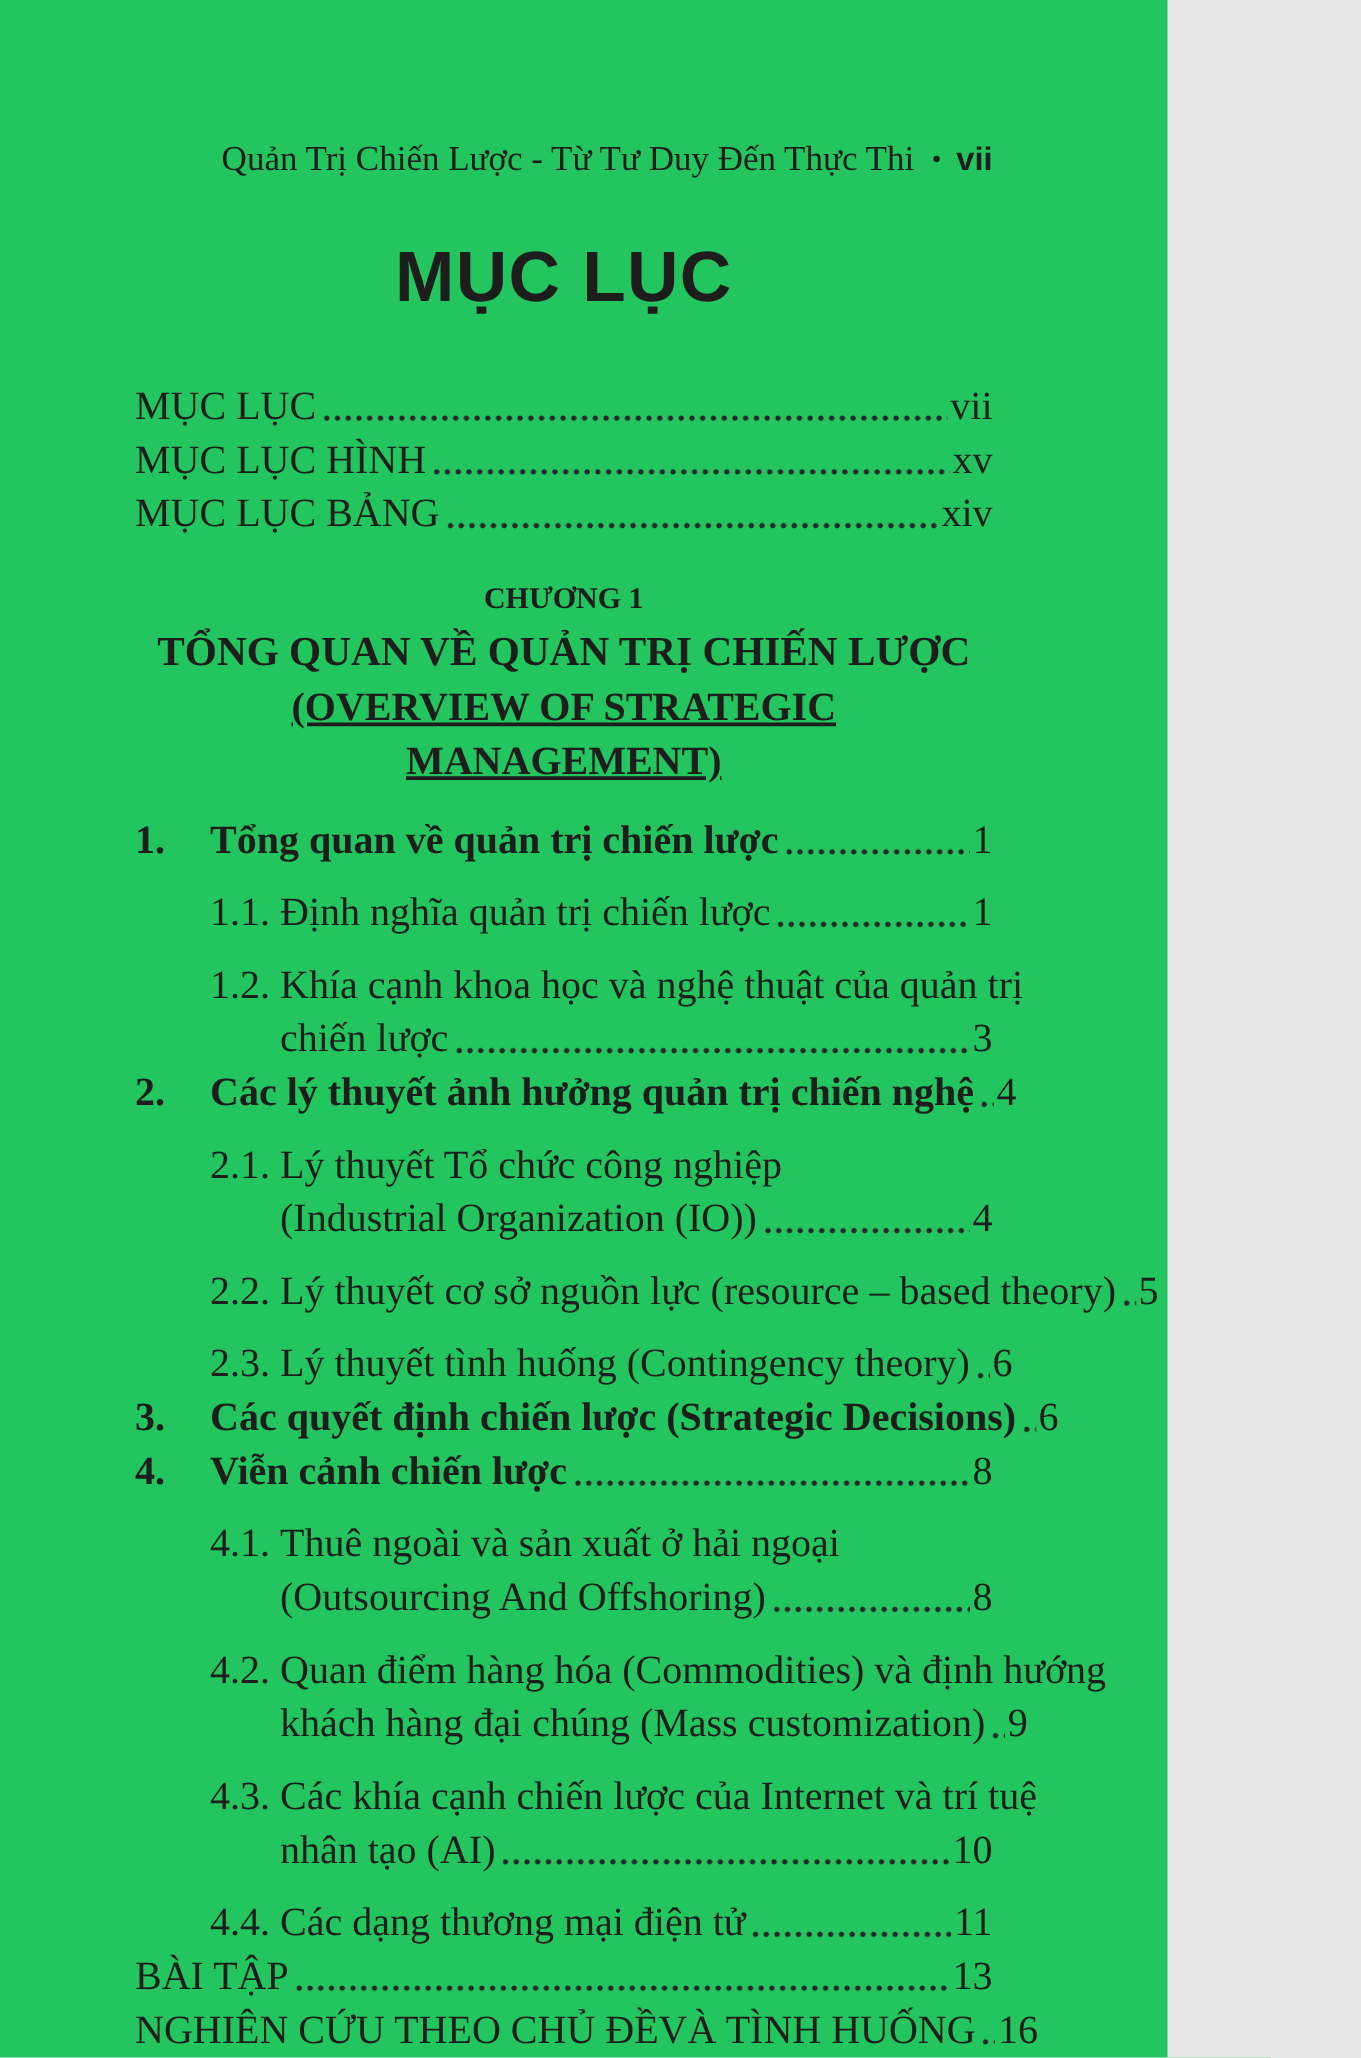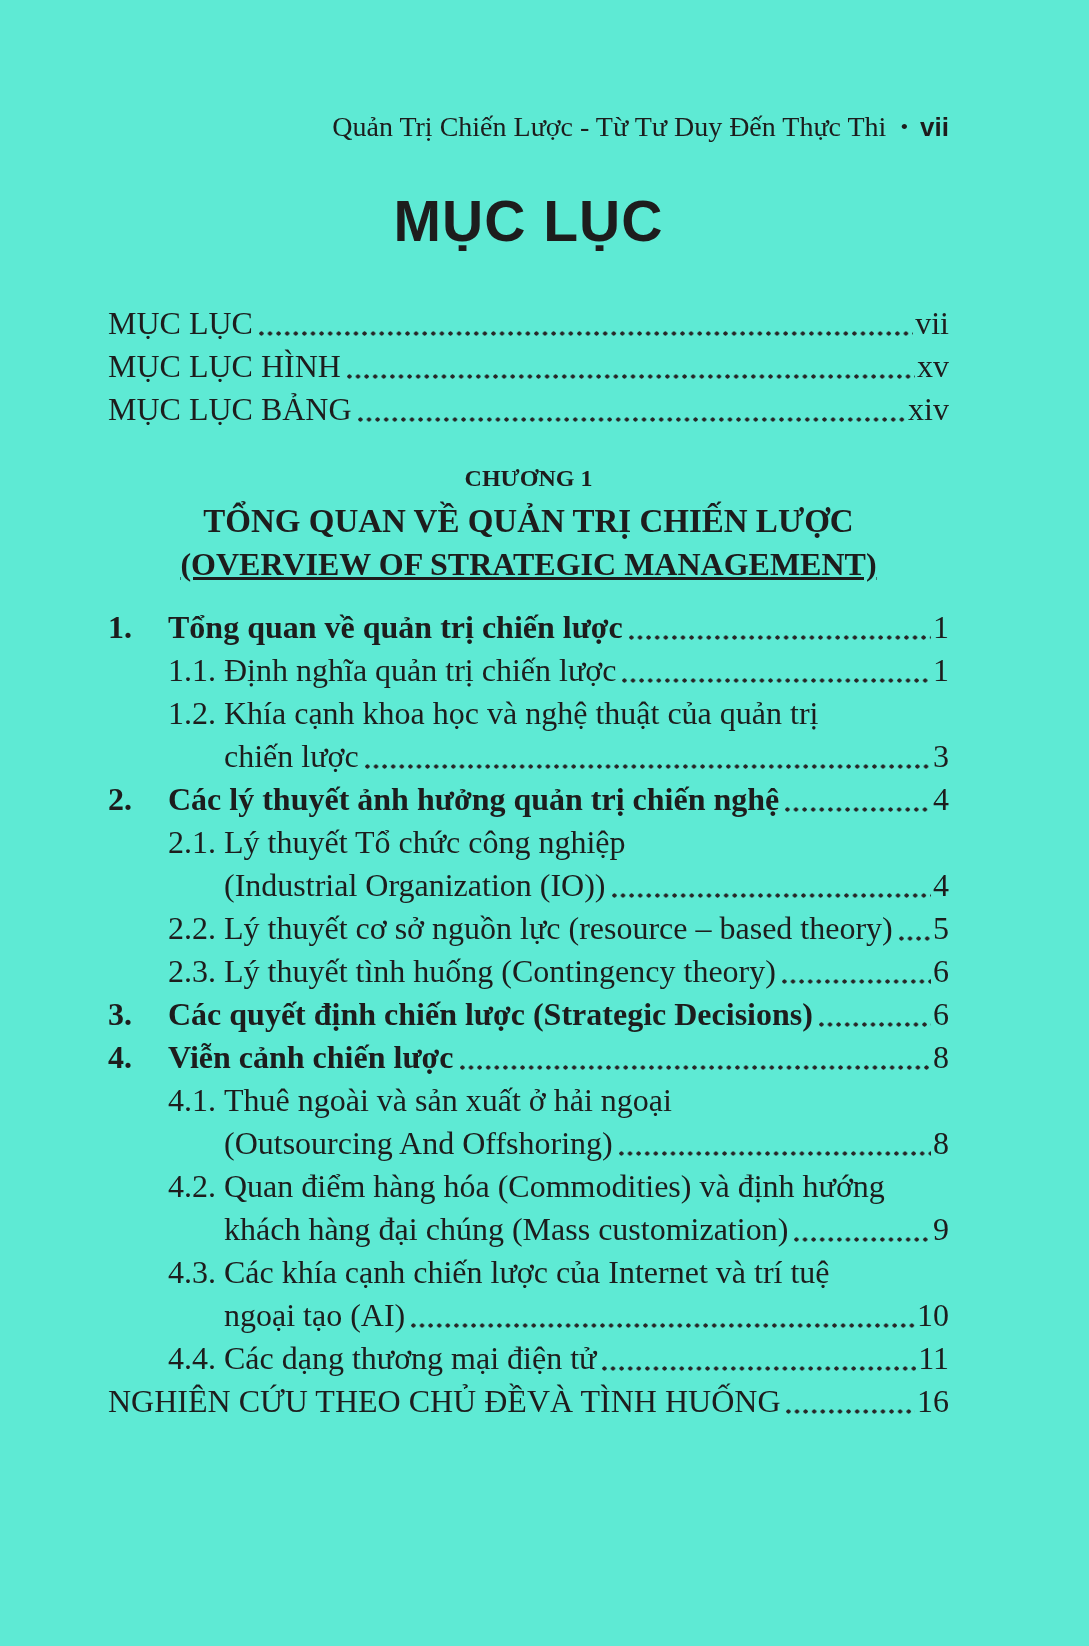--- a/index.html
+++ b/index.html
@@ -1,20 +1,20 @@
 <!DOCTYPE html>
 <html><head>
 <meta charset="utf-8">
 <style>
   html, body { margin: 0; padding: 0; background: #e8e8e8; }
   .page {
     position: relative;
-    width: 1089px;
+    width: 934px;
     height: 1646px;
-    background: #5eead4;
+    background: #22c55e;
     color: #1d1d1d;
     overflow: hidden;
     font-family: "Liberation Serif", "DejaVu Serif", serif;
   }
   .content {
     padding: 0 140px 0 108px; 
   }
 
   
   .running-header {
@@ -83,21 +83,21 @@
     text-align: center;
     font-weight: 700;
   }
   .chapter-heading .kicker   { font-size: 24px; line-height: 43px; }
   .chapter-heading .title-vi { font-size: 33px; line-height: 43px; }
   .chapter-heading .title-en { font-size: 32px; line-height: 43px; text-decoration: underline; }
 
   
   .entry-list { margin-top: 20px; }
   .row.main .label { font-weight: 700; }
-  .sub-block { margin-left: 60px; }
+  .sub-block { margin-left: 60px; margin-top: 15px; }
   .row.cont { padding-left: 56px; align-items: flex-end; }
 </style>
 </head>
 <body>
 
 <div class="page">
   <div class="content">
 
     <div class="running-header">
       <span>Quản Trị Chiến Lược - Từ Tư Duy Đến Thực Thi</span><span class="sep">•</span><span class="folio">vii</span>
@@ -221,34 +221,39 @@
             <span class="leader"></span>
             <span class="pg">9</span>
           </div>
         </div>
         <div class="sub-block">
           <div class="row sub">
             <span class="subnum">4.3.</span>
             <span class="label">Các khía cạnh chiến lược của Internet và trí tuệ</span>
           </div>
           <div class="row cont">
-            <span class="label">ngoại tạo (AI)</span>
+            <span class="label">nhân tạo (AI)</span>
             <span class="leader"></span>
             <span class="pg">10</span>
           </div>
         </div>
         <div class="sub-block">
           <div class="row sub">
             <span class="subnum">4.4.</span>
             <span class="label">Các dạng thương mại điện tử</span>
             <span class="leader"></span>
             <span class="pg">11</span>
           </div>
         </div>
         <div class="row front">
+          <span class="label">BÀI TẬP</span>
+          <span class="leader"></span>
+          <span class="pg">13</span>
+        </div>
+        <div class="row front">
           <span class="label">NGHIÊN CỨU THEO CHỦ ĐỀVÀ TÌNH HUỐNG</span>
           <span class="leader"></span>
           <span class="pg">16</span>
         </div>
       </div>
 
   </div>
 </div>
 
 </body></html>

